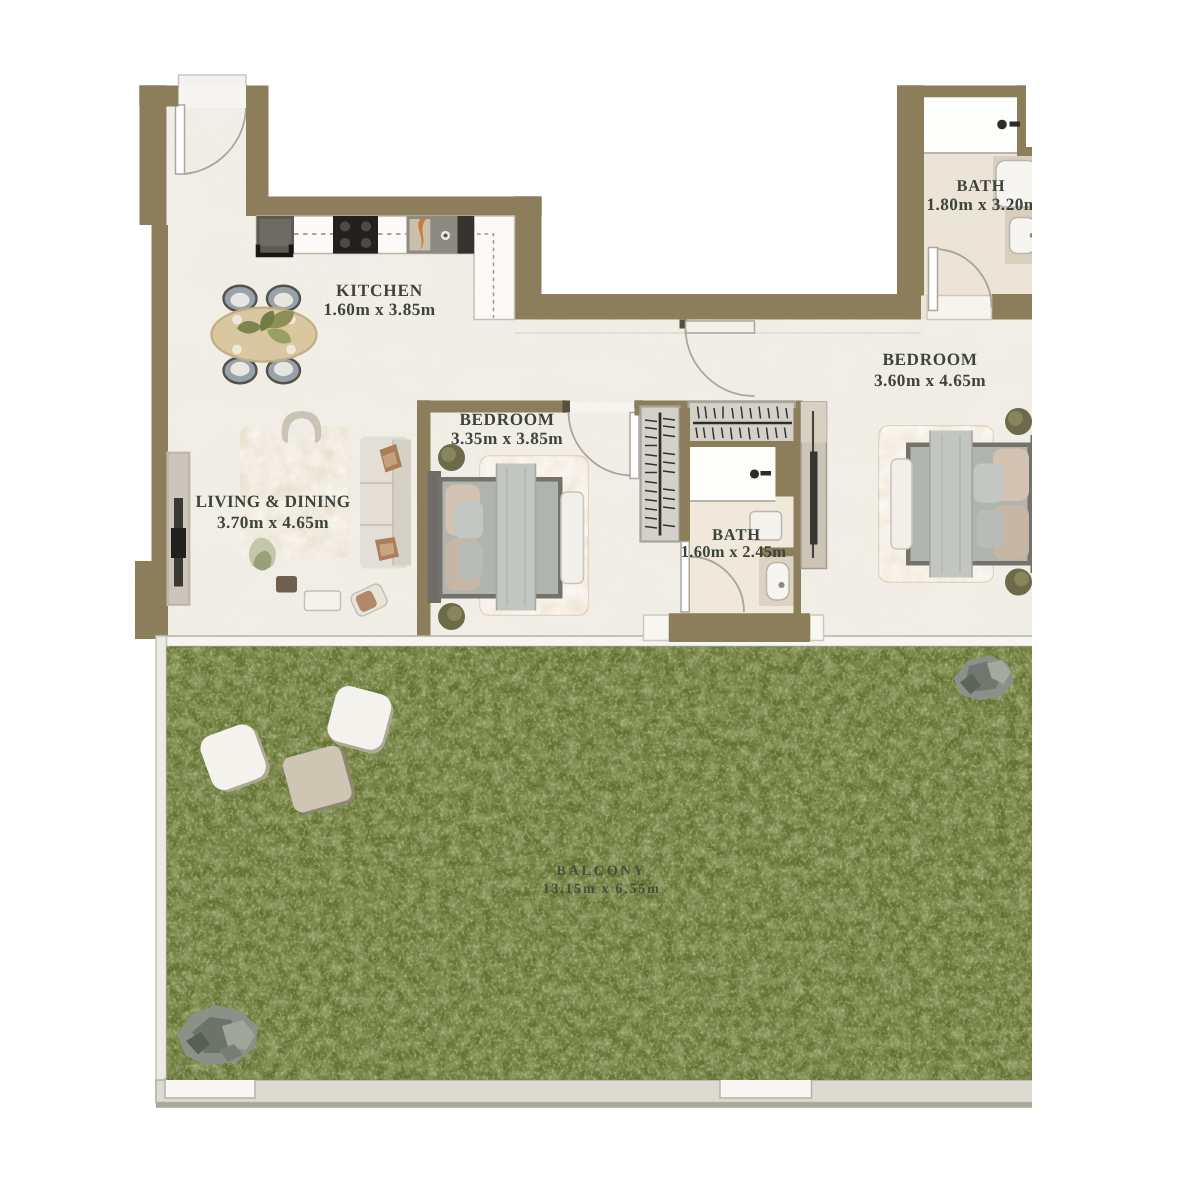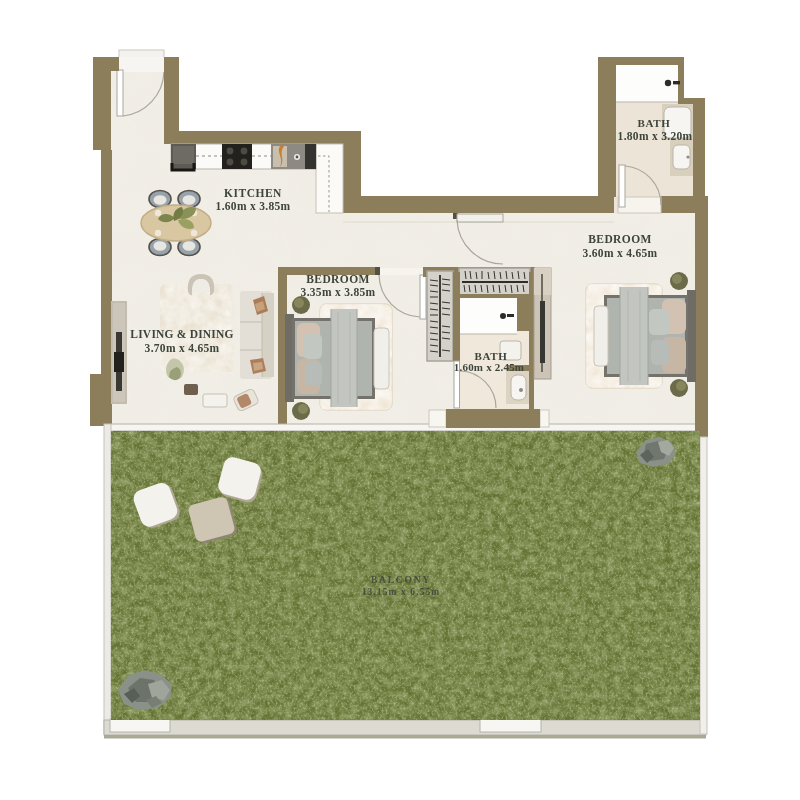--- a/index.html
+++ b/index.html
@@ -1,16 +1,16 @@
 <!DOCTYPE html>
 <html><head>
 <meta charset="utf-8">
 <style>
   html,body{margin:0;padding:0;background:#ffffff;}
-  .wrap{width:800px;height:800px;position:relative;background:#c4b5fd;overflow:hidden;}
+  .wrap{width:688px;height:800px;position:relative;background:#c4b5fd;overflow:hidden;}
   svg{display:block;}
   text{font-family:"Liberation Serif", serif;fill:#3d443b;font-weight:bold;}
 </style>
 </head>
 <body>
 <div class="wrap">
 <svg width="800" height="800" viewBox="0 0 800 800" xmlns="http://www.w3.org/2000/svg">
 <defs>
   <filter id="marble" x="-5%" y="-5%" width="110%" height="110%">
     <feTurbulence type="fractalNoise" baseFrequency="0.02 0.03" numOctaves="3" seed="11" result="n"></feTurbulence>

